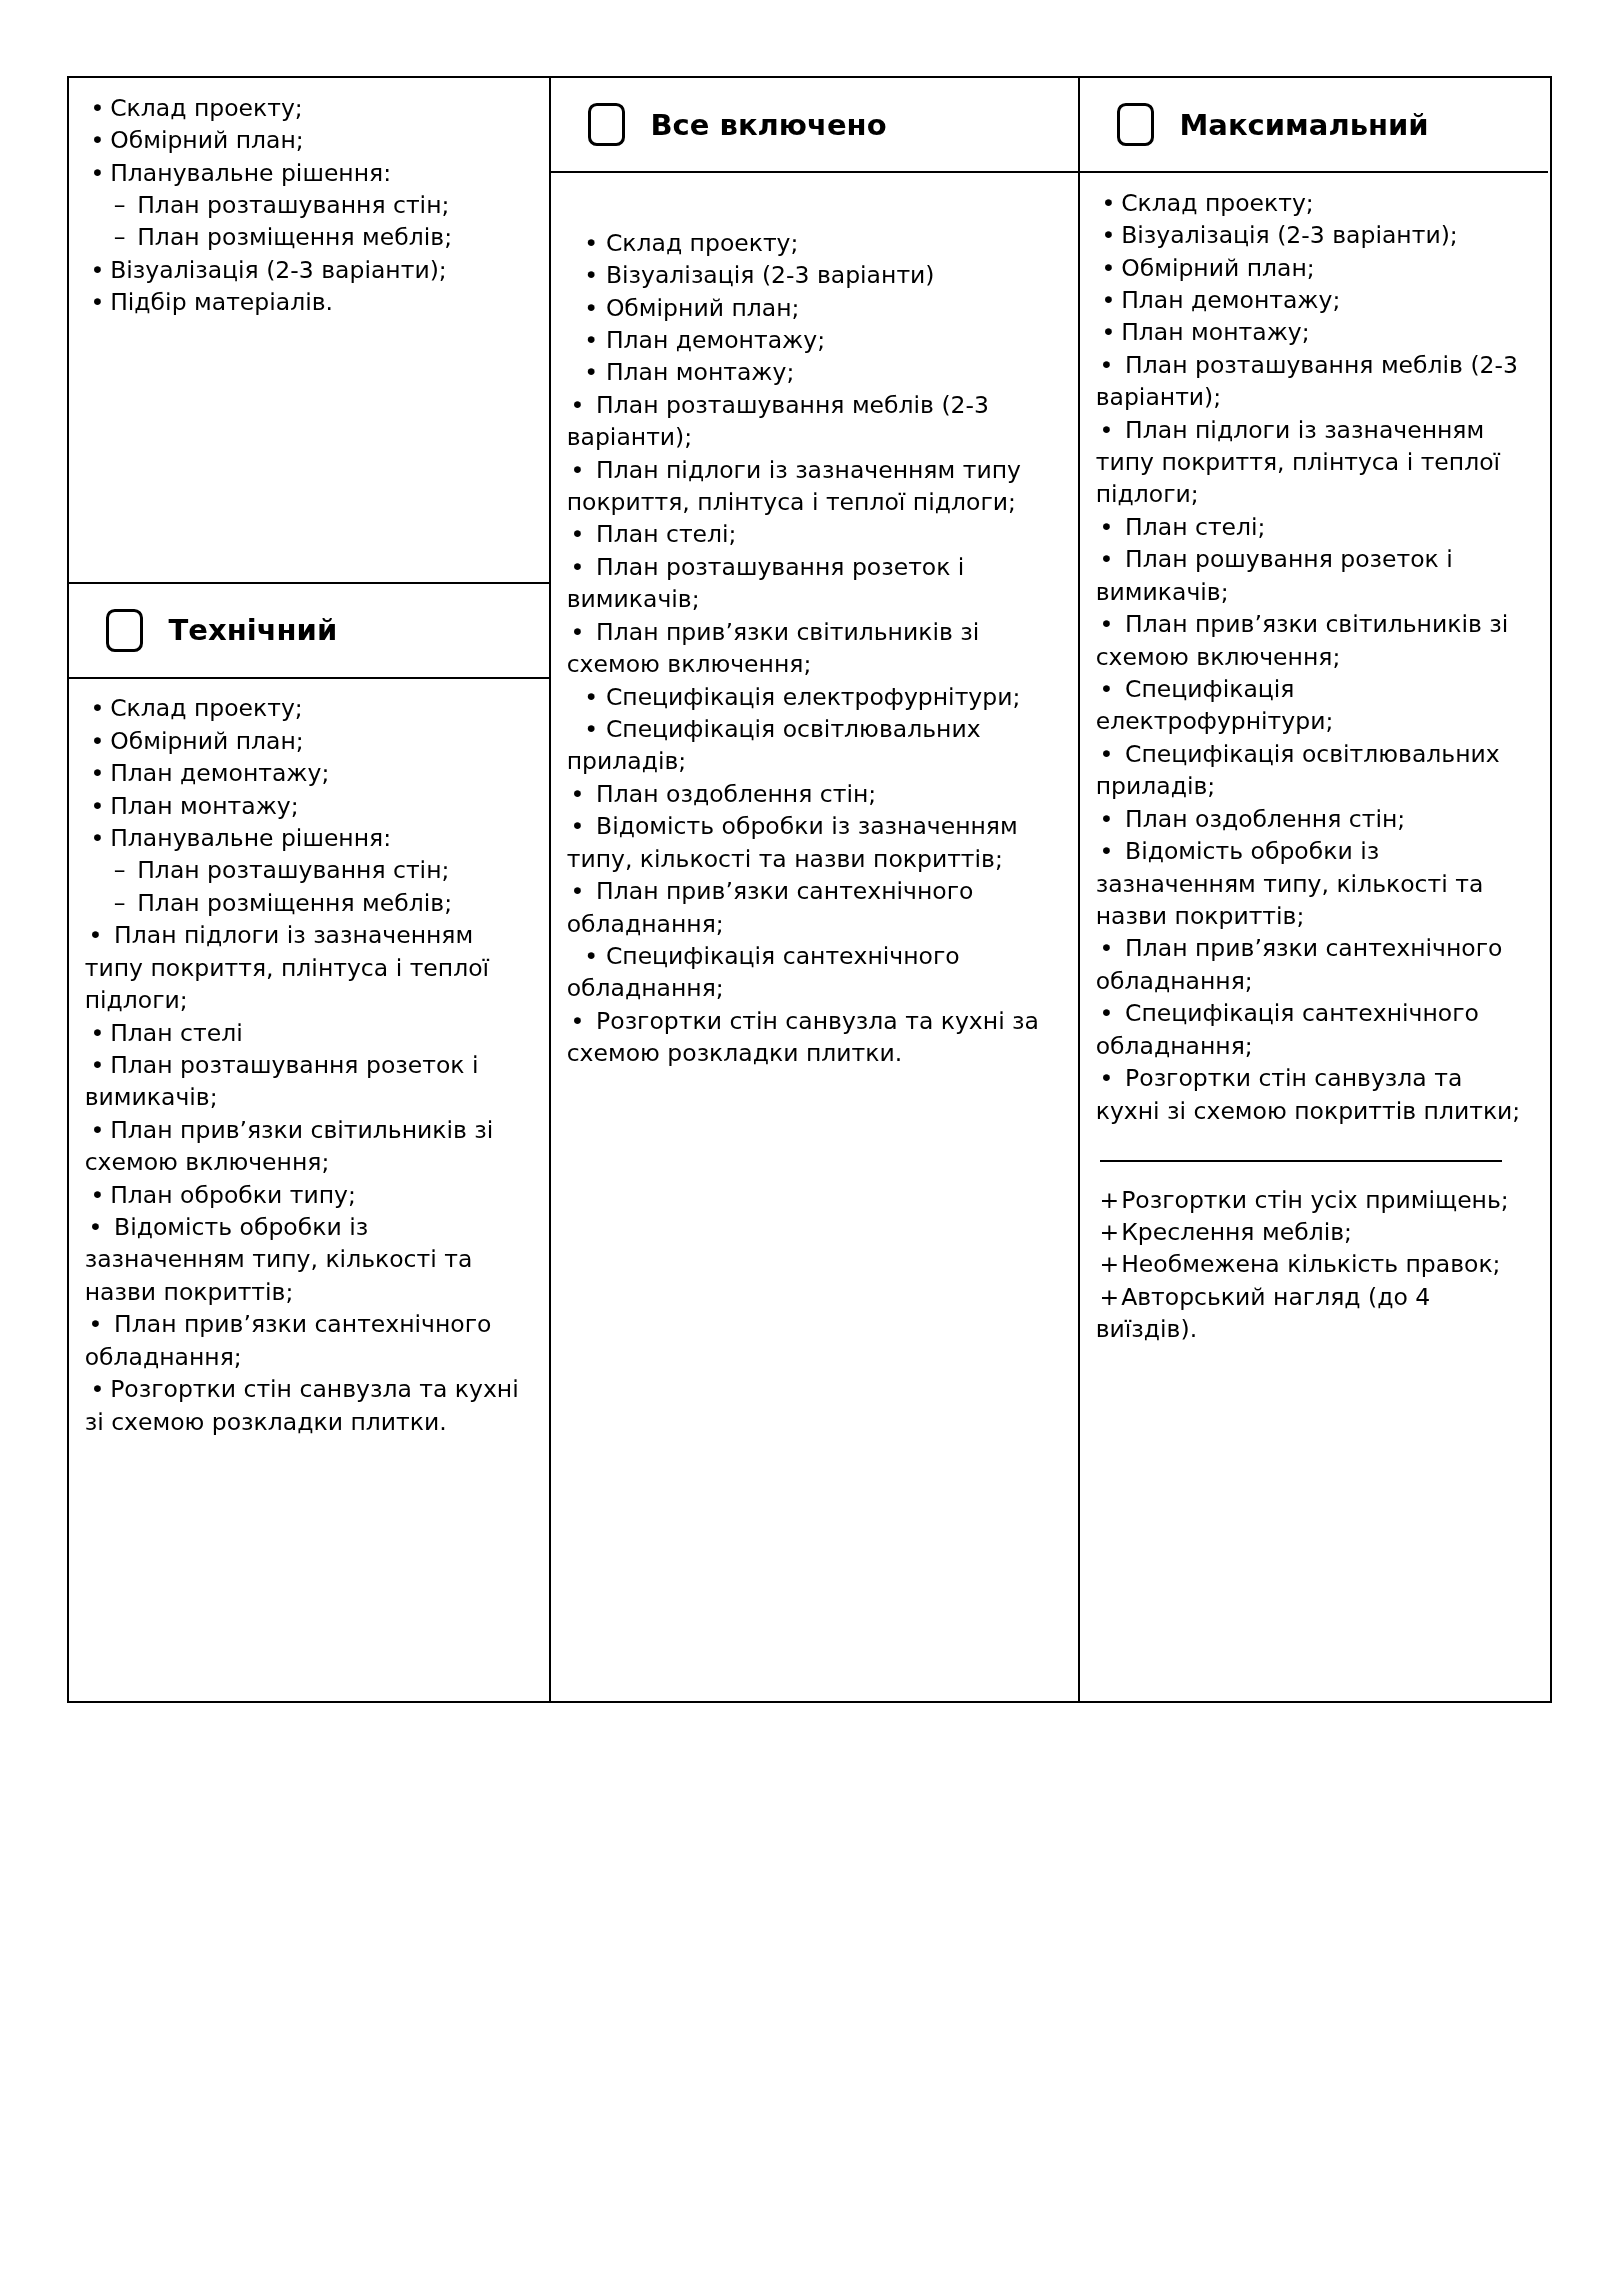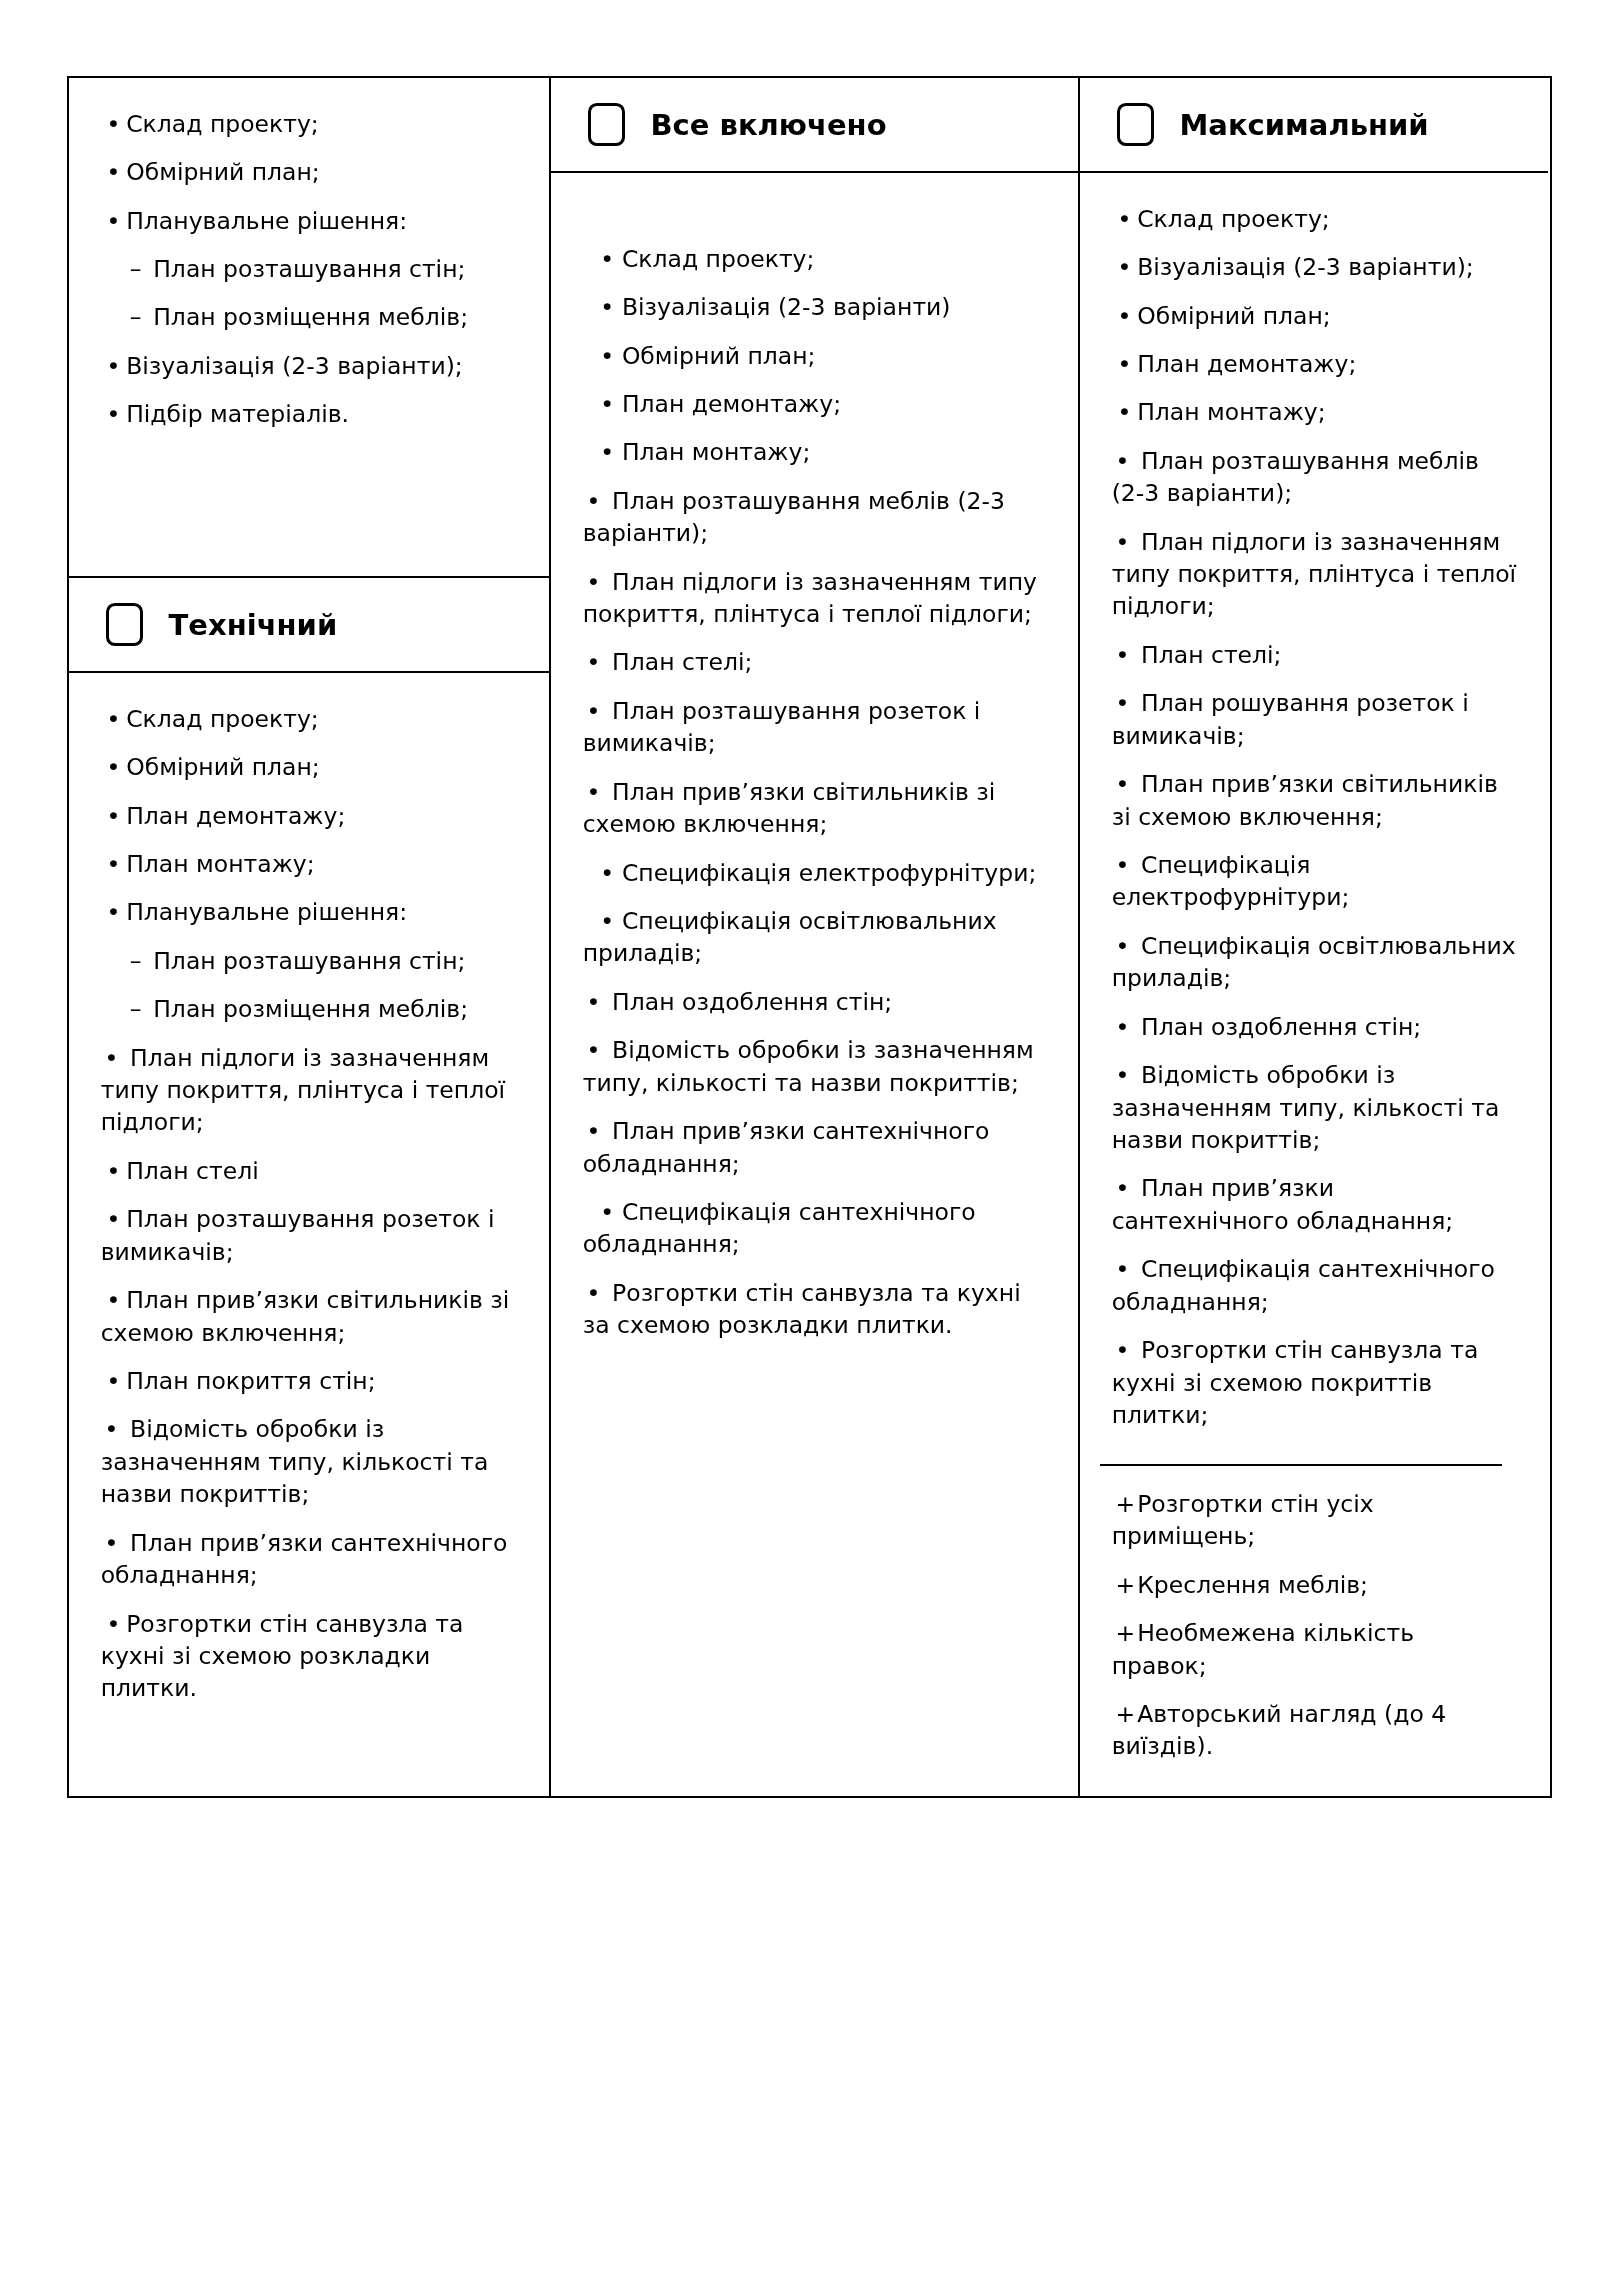--- a/index.html
+++ b/index.html
@@ -84,21 +84,21 @@
   }
 
   ul.items {
     list-style: none;
     margin: 0;
     padding: 0;
   }
   ul.items li {
     font-size: 23.5px;
     line-height: 1.38;
-    margin: 16px;
+    margin: 0;
     padding: 0;
     text-indent: 0;
   }
 
   
   li.bullet::before {
     content: "\2022";
     display: inline-block;
     width: 19.6px;
     margin-left: 5.9px;
@@ -177,21 +177,21 @@
           <li class="bullet">Обмірний план;</li>
           <li class="bullet">План демонтажу;</li>
           <li class="bullet">План монтажу;</li>
           <li class="bullet">Планувальне рішення:</li>
           <li class="dash">План розташування стін;</li>
           <li class="dash">План розміщення меблів;</li>
           <li class="bullet-wide">План підлоги із зазначенням типу покриття, плінтуса і теплої підлоги;</li>
           <li class="bullet">План стелі</li>
           <li class="bullet">План розташування розеток і вимикачів;</li>
           <li class="bullet">План прив’язки світильників зі схемою включення;</li>
-          <li class="bullet">План покриття стін;</li>
+          <li class="bullet">План обробки типу;</li>
           <li class="bullet-wide">Відомість обробки із зазначенням типу, кількості та назви покриттів;</li>
           <li class="bullet-wide">План прив’язки сантехнічного обладнання;</li>
           <li class="bullet">Розгортки стін санвузла та кухні зі схемою розкладки плитки.</li>
         </ul>
       </div>
     </div>
 
     <div class="col col-2">
 
       <div class="header-cell">

